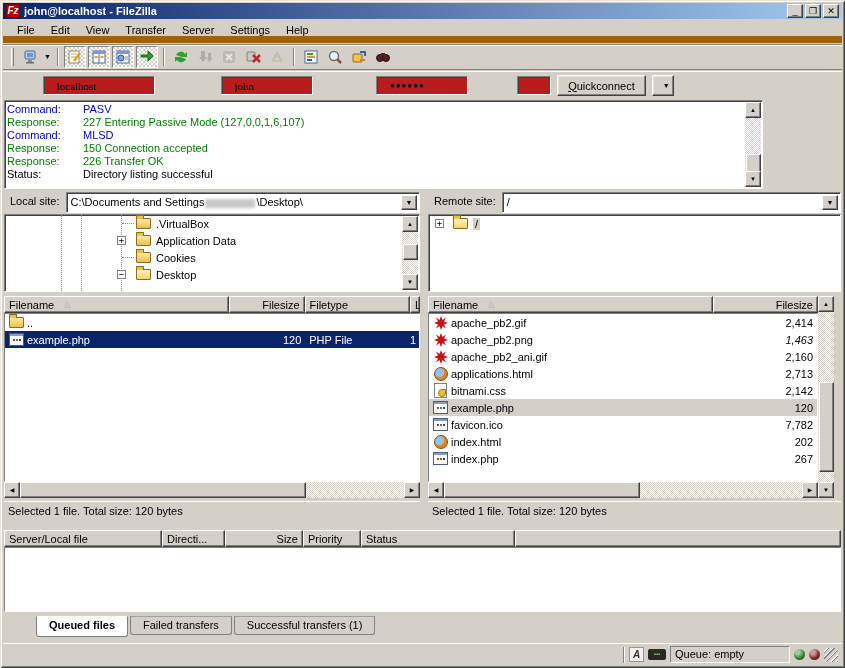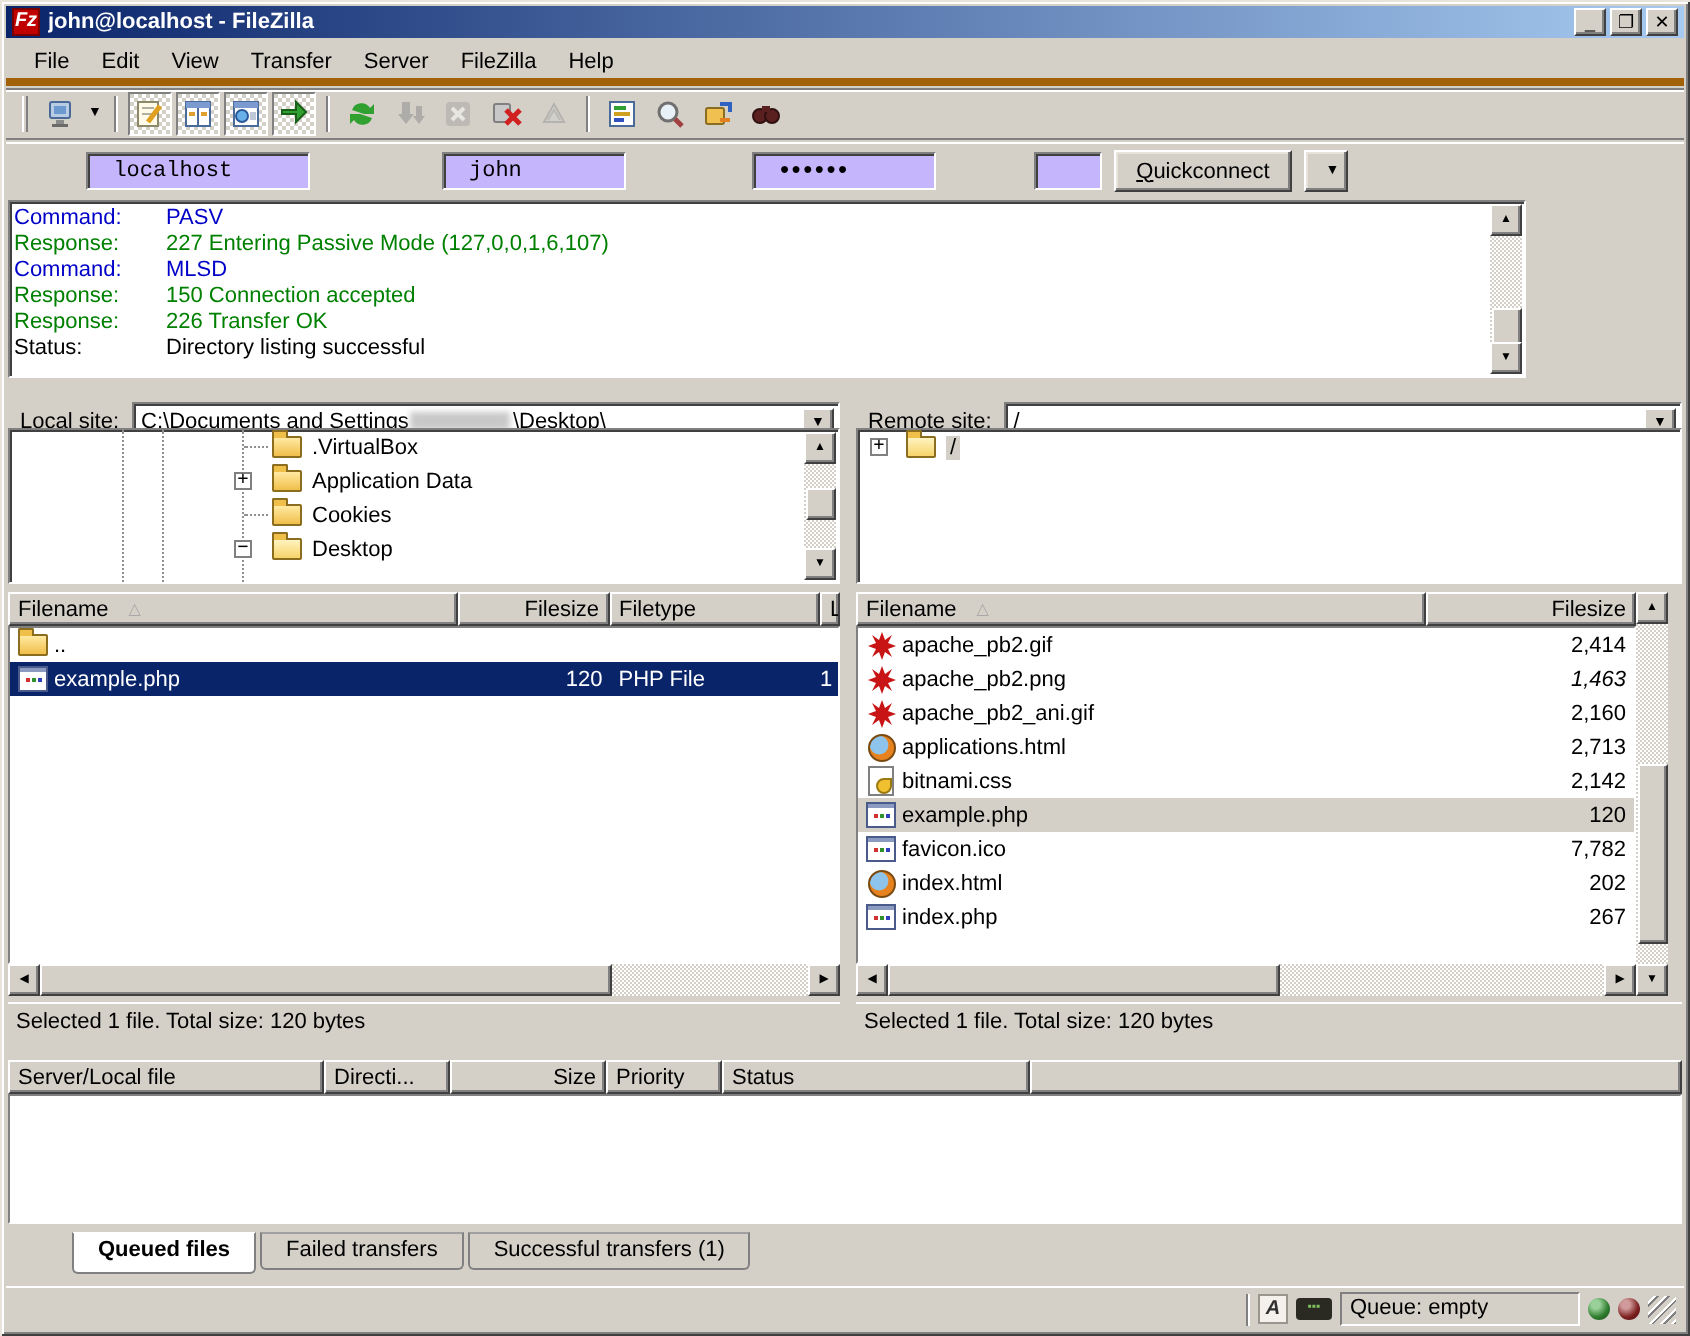--- a/index.html
+++ b/index.html
@@ -17,62 +17,62 @@
   .titlebar { position:absolute; top:3px; left:3px; right:3px; height:16px;
               background:linear-gradient(90deg,#0a246a,#a6caf0); display:flex; align-items:center; padding:0 3px; }
   .fzicon { width:14px; height:14px; background:#c00000; border:1px solid #7a0000; color:#fff; font-weight:bold;
             font-style:italic; font-size:10px; line-height:12px; text-align:center; margin-right:4px; }
   .title-text { color:#fff; font-weight:bold; font-size:11px; flex:1; white-space:nowrap; overflow:hidden; }
   .winbtns { display:flex; gap:2px; }
   .winbtn { width:16px; height:14px; font-size:9px; line-height:12px; text-align:center; color:#000; cursor:default; }
 
   
   .menubar { position:absolute; top:23px; left:3px; right:3px; height:20px; display:flex; align-items:center;
-             padding-left:6px; border-bottom:4px solid #a16207; }
+             padding-left:6px; border-bottom:7px solid #a16207; }
   .menu-item { padding:2px 8px; }
 
   
   .toolbar { position:absolute; top:44px; left:3px; right:3px; height:26px; display:flex; align-items:center;
              border-top:1px solid #808080; box-shadow: inset 0 1px 0 #fff; padding-left:4px;
              border-bottom:1px solid #808080; }
   .grip { width:3px; height:18px; border-left:1px solid #fff; border-right:1px solid #808080; margin:0 4px; }
   .tbtn { width:22px; height:22px; display:flex; align-items:center; justify-content:center; margin:0 1px; position:relative; }
   .tbtn.pressed { border:1px solid; border-color:#808080 #fff #fff #808080;
                   background:repeating-conic-gradient(#fff 0 25%, #d4d0c8 0 50%) 0 0/4px 4px; }
   .tbtn.disabled { filter:grayscale(1) opacity(.45); }
   .tsep { width:2px; height:18px; border-left:1px solid #808080; border-right:1px solid #fff; margin:0 4px; }
   .dd-arrow { width:11px; height:20px; font-size:7px; line-height:20px; text-align:center; color:#000; }
 
   
   .qcbar { position:absolute; top:71px; left:3px; right:3px; height:28px; display:flex; align-items:center;
            gap:6px; padding-left:8px; border-top:1px solid #fff; }
   .qcbar label { white-space:nowrap;margin-top:40px; }
-  .qc-input { height:19px; font-family:Liberation Mono, monospace; font-size:11px; padding:1px 13px;
-              background:#c4b5fd; border:1px solid; border-color:#808080 #fff #fff #808080; box-shadow: inset 1px 1px 0 #404040; outline:none; }
+  .qc-input { height:19px; font-family:Liberation Serif, serif; font-size:11px; padding:1px 13px;
+              background:#b91c1c; border:1px solid; border-color:#808080 #fff #fff #808080; box-shadow: inset 1px 1px 0 #404040; outline:none; }
   .qc-btn { height:21px; padding:0 10px; font-size:11px; background:#d4d0c8; border:1px solid;
             border-color:#fff #404040 #404040 #fff; box-shadow: inset -1px -1px 0 #808080, inset 1px 1px 0 #e8e4dc; }
   .qc-dd { width:16px; height:21px; font-size:7px; }
   u { text-decoration:underline; }
 
   
   .log { position:absolute; top:100px; left:4px; width:759px; height:89px; }
   .log-inner { position:absolute; inset:0; overflow:hidden; padding:2px 0 0 2px; }
   .log-line { display:flex; line-height:13px; white-space:nowrap; }
   .log-label { width:76px; flex:0 0 auto; }
   .t-command { color:#0000c8; } .t-response { color:#008000; } .t-status { color:#000; }
 
   
   .vscroll { position:absolute; width:16px; background:repeating-conic-gradient(#fff 0 25%, #d4d0c8 0 50%) 0 0/2px 2px; }
   .hscroll { position:absolute; height:16px; background:repeating-conic-gradient(#fff 0 25%, #d4d0c8 0 50%) 0 0/2px 2px; }
   .sb-btn { position:absolute; width:16px; height:16px; background:#d4d0c8; border:1px solid; border-color:#fff #404040 #404040 #fff;
             box-shadow: inset -1px -1px 0 #808080; font-size:6px; text-align:center; line-height:14px; color:#000; }
   .sb-thumb { position:absolute; background:#d4d0c8; border:1px solid; border-color:#fff #404040 #404040 #fff; box-shadow: inset -1px -1px 0 #808080; }
 
   
-  .site-row { position:absolute; height:38px; display:flex; align-items:center; }
+  .site-row { position:absolute; height:38px; display:flex; align-items:flex-start; }
   .site-label { padding:3px 6px; background:#d4d0c8; white-space:nowrap; }
   .combo { flex:1; height:21px; position:relative; background:#fff; border:1px solid; border-color:#808080 #fff #fff #808080;
            box-shadow: inset 1px 1px 0 #404040; padding:3px 20px 0 4px; white-space:nowrap; overflow:hidden; }
   .combo-btn { position:absolute; top:2px; right:2px; width:16px; height:15px; background:#d4d0c8; border:1px solid;
                border-color:#fff #404040 #404040 #fff; box-shadow: inset -1px -1px 0 #808080; font-size:7px; text-align:center; line-height:14px; }
   .blurname { display:inline-block; width:50px; height:9px; background:#c8c8c8; filter:blur(1.5px); vertical-align:middle; margin:0 1px; }
 
   
   .tree { position:absolute; overflow:hidden; }
   .tree-row { position:relative; height:17px; display:flex; align-items:center; }
@@ -150,21 +150,21 @@
       <div class="winbtn raised">✕</div>
     </div>
   </div>
 
   <div class="menubar">
     <div class="menu-item">File</div>
     <div class="menu-item">Edit</div>
     <div class="menu-item">View</div>
     <div class="menu-item">Transfer</div>
     <div class="menu-item">Server</div>
-    <div class="menu-item">FileZilla</div>
+    <div class="menu-item">Settings</div>
     <div class="menu-item">Help</div>
   </div>
 
   <div class="toolbar">
     <div class="grip"></div>
     <div class="tbtn">
       <svg width="16" height="16" viewBox="0 0 16 16">
           <rect x="3" y="2" width="10" height="8" rx="1" fill="#b8cce4" stroke="#4a6a9a"></rect>
           <rect x="5" y="4" width="6" height="4" fill="#6a9ad0"></rect>
           <rect x="6" y="11" width="4" height="2" fill="#8a8a8a"></rect>

